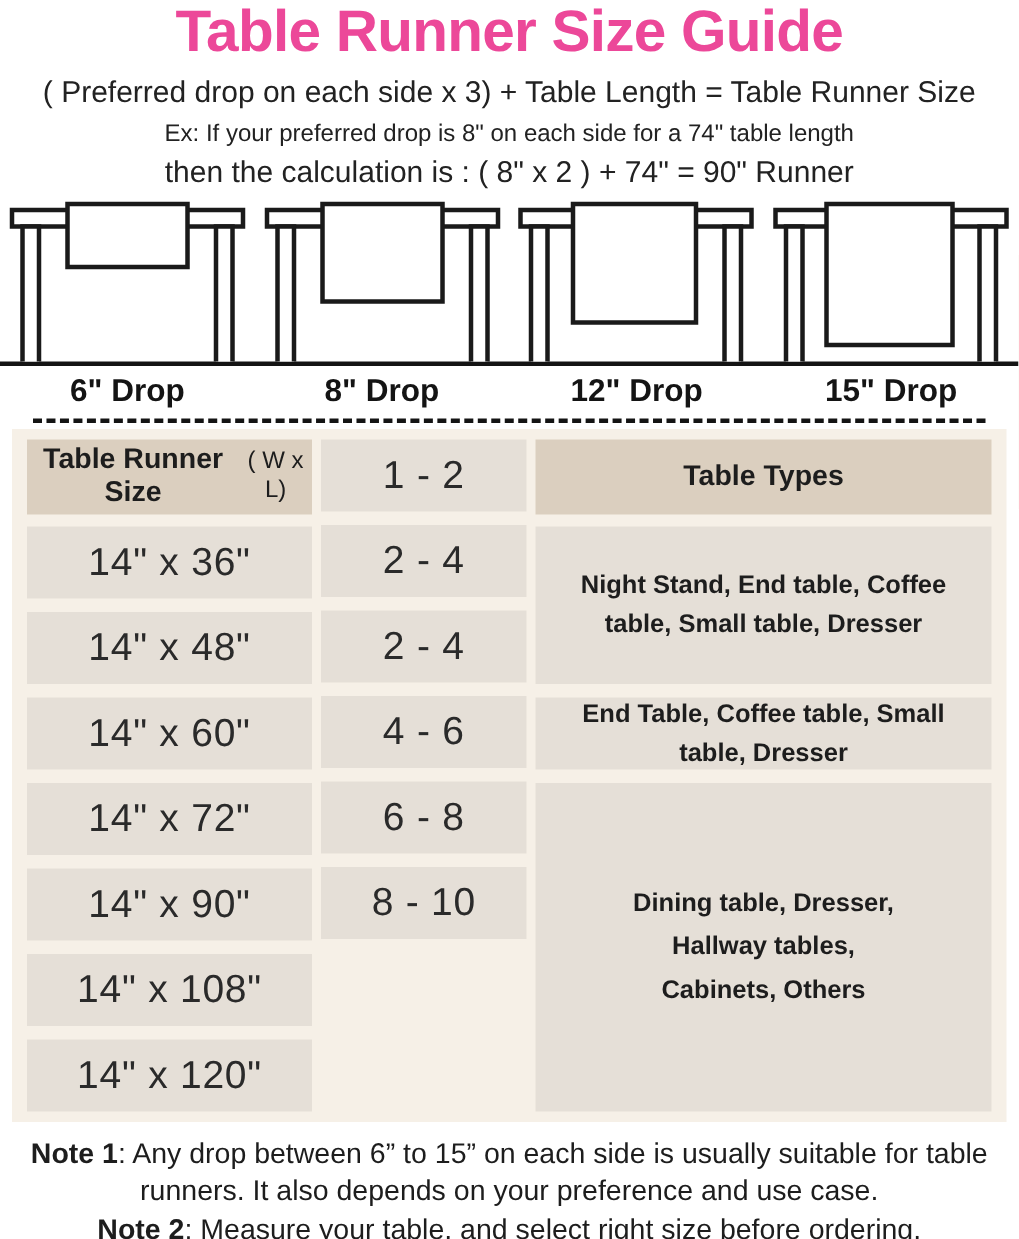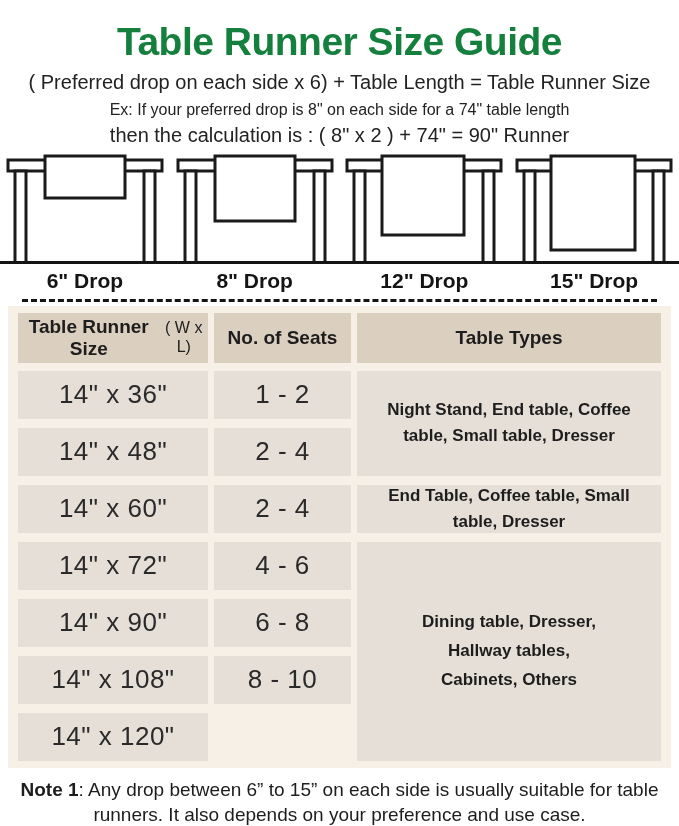--- a/index.html
+++ b/index.html
@@ -7,21 +7,21 @@
   body {
     width: 679px; height: 826px; overflow: hidden;
     font-family: "Liberation Sans", sans-serif;
     color: #1d1d1d;
   }
 
   
   .hdr { text-align: center; }
   .hdr h1 {
     font-size: 39px; font-weight: 700; letter-spacing: -0.5px;
-    padding-top: 20px; line-height: 1.15; color: #15803d;
+    padding-top: 0; line-height: 1.15; color: #ec4899;
   }
   .hdr .formula { font-size: 20px; margin-top: 6px; color: #222; }
   .hdr .ex1     { font-size: 16px; margin-top: 7px; color: #222; }
   .hdr .ex2     { font-size: 20px; margin-top: 5px; color: #222; }
 
   
   .ill-row {
     display: flex; justify-content: space-between;
     padding: 0 2px; margin-top: 6px;
     border-bottom: 3px solid #141414; 
@@ -76,21 +76,21 @@
   .notes p { line-height: 1.35; padding: 0 0; }
   .notes b { font-weight: 700; }
 
   svg .stroke { fill: #ffffff; stroke: #1a1a1a; stroke-width: 3; }
 </style>
 </head>
 <body>
 
 <div class="hdr">
   <h1>Table Runner Size Guide</h1>
-  <p class="formula">( Preferred drop on each side x 6) + Table Length = Table Runner Size</p>
+  <p class="formula">( Preferred drop on each side x 3) + Table Length = Table Runner Size</p>
   <p class="ex1">Ex: If your preferred drop is 8" on each side for a 74" table length</p>
   <p class="ex2">then the calculation is : ( 8" x 2 ) + 74" = 90" Runner</p>
 </div>
 
 <div class="ill-row">
   <svg class="ill" viewBox="0 0 160 108">
     <rect class="stroke" x="3" y="7" width="154" height="11"></rect>
     <rect class="stroke" x="10" y="18" width="11" height="95"></rect>
     <rect class="stroke" x="139" y="18" width="11" height="95"></rect>
     <rect class="stroke" x="40" y="3" width="80" height="42"></rect>
@@ -134,21 +134,20 @@
     <div class="cell dcell">14" x 36"</div>
     <div class="cell dcell">14" x 48"</div>
     <div class="cell dcell">14" x 60"</div>
     <div class="cell dcell">14" x 72"</div>
     <div class="cell dcell">14" x 90"</div>
     <div class="cell dcell">14" x 108"</div>
     <div class="cell dcell">14" x 120"</div>
   </div>
 
   <div class="col col2">
-    <div class="cell hcell">No. of Seats</div>
     <div class="cell dcell">1 - 2</div>
     <div class="cell dcell">2 - 4</div>
     <div class="cell dcell">2 - 4</div>
     <div class="cell dcell">4 - 6</div>
     <div class="cell dcell">6 - 8</div>
     <div class="cell dcell">8 - 10</div>
   </div>
 
   <div class="col col3">
     <div class="cell hcell">Table Types</div>

